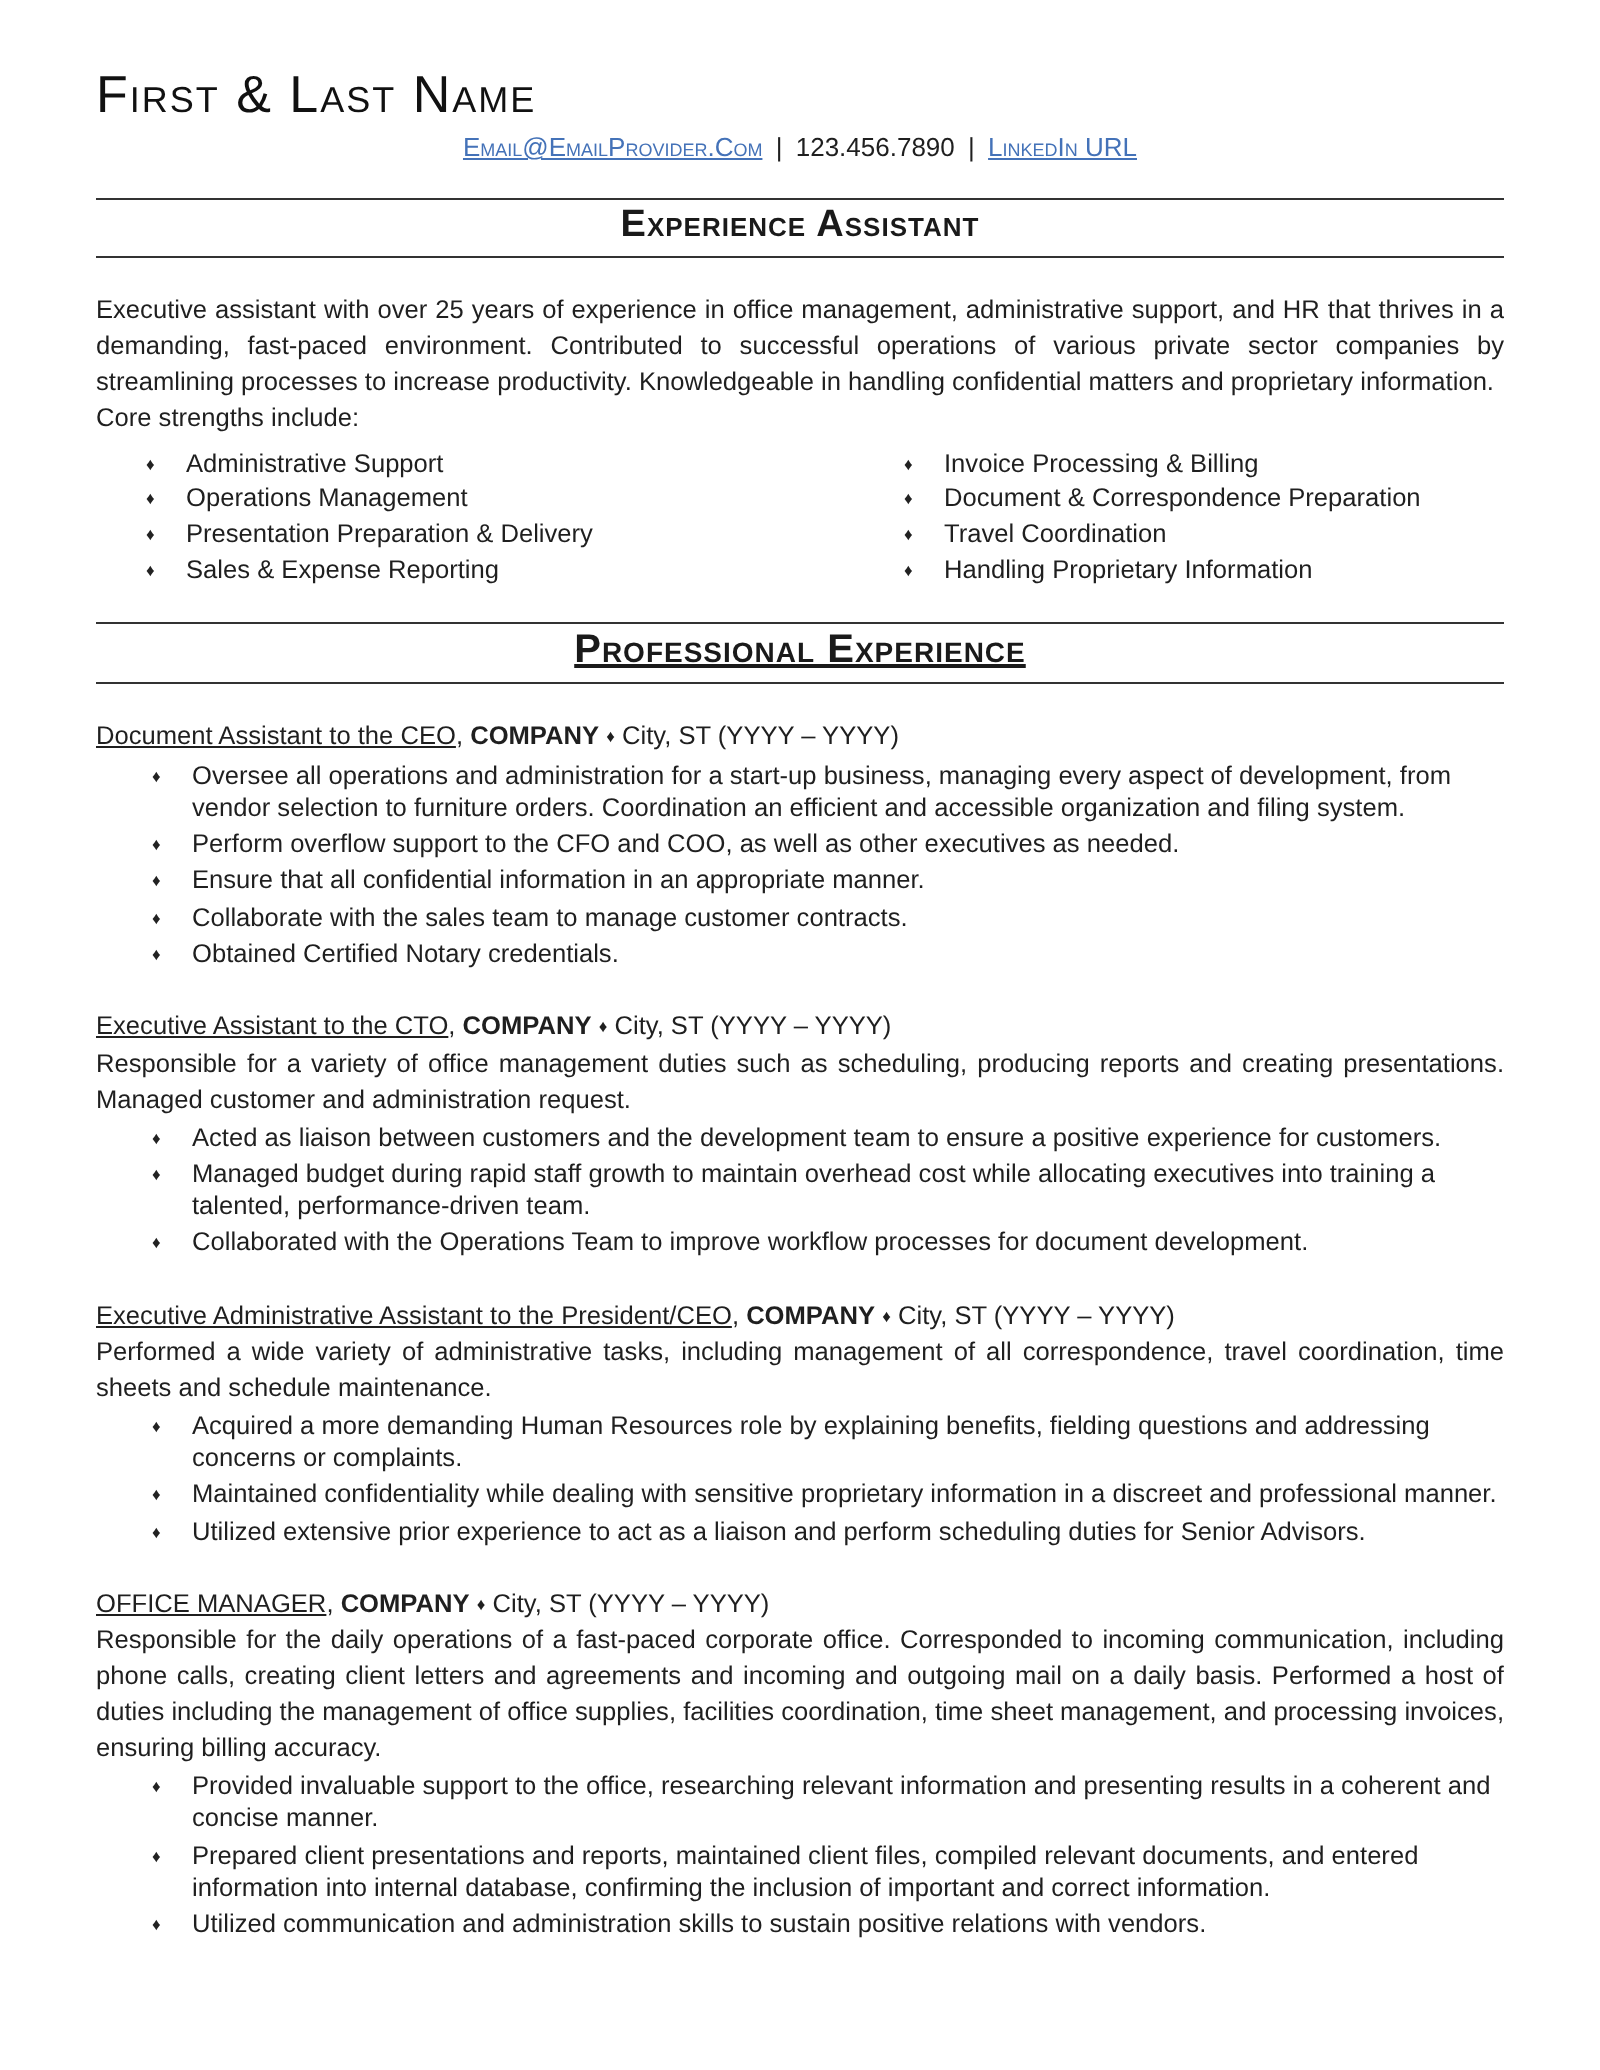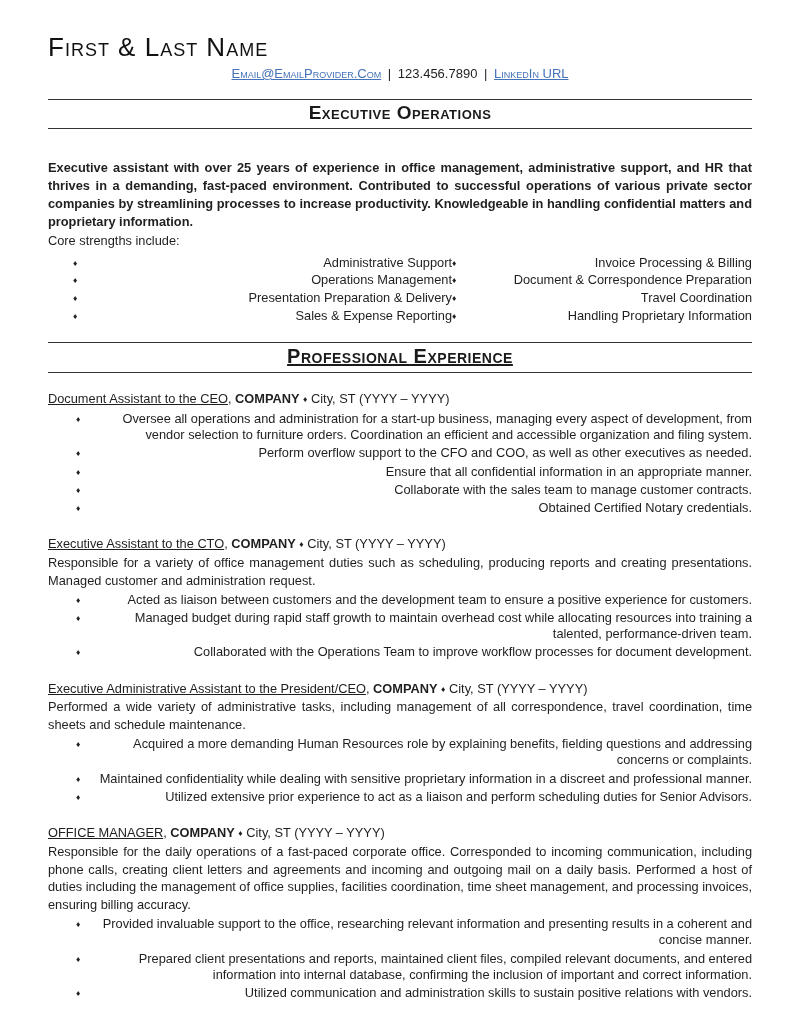--- a/index.html
+++ b/index.html
@@ -43,35 +43,34 @@
     font-variant: small-caps;
     font-weight: 600;
     letter-spacing: 0.5px;
     font-size: 19px;
     color: #1a1a1a;
   }
   .section-bar.small h2 { font-size: 20px; text-decoration: underline; }
 
   
   .summary-text {
-    margin-top: 30px;
+    margin-top: 17px;
     text-align: justify;
     line-height: 1.42;
-    font-weight: bold;
   }
   .strengths-label { font-weight: normal; line-height: 1.42; }
 
   .strength-cols { display: flex; margin-top: 4px; padding-left: 25px; }
   .strength-cols ul { list-style: none; }
   .col-left { width: 379px; }
   .col-right { flex: 1; }
   .strength-cols li { display: flex; line-height: 1.3; margin-top: 1px; }
 
   .marker { flex: 0 0 20px; font-size: 8.5px; padding-top: 3px; color: #222; }
-  .btxt { flex: 1; text-align: right; }
+  .btxt { flex: 1; }
 
   
   .job { margin-top: 19px; }
   .job:first-of-type { margin-top: 17px; }
   .job-heading { line-height: 1.45; }
   .job-title { text-decoration: underline; }
   .job-company { font-weight: bold; }
   .dsep { font-size: 8.5px; vertical-align: 1px; }
   .job-desc { text-align: justify; line-height: 1.4; }
   ul.bullets { list-style: none; padding-left: 28px; margin-top: 1px; }
@@ -87,21 +86,21 @@
     <div class="contact">
       <a href="#">Email@EmailProvider.Com</a>
       <span class="sep">|</span>
       <span>123.456.7890</span>
       <span class="sep">|</span>
       <a href="#">LinkedIn URL</a>
     </div>
   </header>
 
   <div class="section-bar">
-    <h2>Executive Operations</h2>
+    <h2>Experience Assistant</h2>
   </div>
 
   <section>
     <p class="summary-text">Executive assistant with over 25 years of experience in office management, administrative support, and HR that thrives in a demanding, fast-paced environment. Contributed to successful operations of various private sector companies by streamlining processes to increase productivity. Knowledgeable in handling confidential matters and proprietary information.</p>
     <p class="strengths-label">Core strengths include:</p>
     <div class="strength-cols">
       <ul class="col-left">
         <li>
             <span class="marker">♦</span>
             <span class="btxt">Administrative Support</span>
@@ -175,21 +174,21 @@
     <article class="job">
       <p class="job-heading"><span class="job-title">Executive Assistant to the CTO</span><span>,</span> <span class="job-company">COMPANY</span> <span class="dsep">♦</span> <span>City, ST (YYYY – YYYY)</span></p>
       <p class="job-desc">Responsible for a variety of office management duties such as scheduling, producing reports and creating presentations. Managed customer and administration request.</p>
       <ul class="bullets">
         <li>
             <span class="marker">♦</span>
             <span class="btxt">Acted as liaison between customers and the development team to ensure a positive experience for customers.</span>
           </li>
         <li>
             <span class="marker">♦</span>
-            <span class="btxt">Managed budget during rapid staff growth to maintain overhead cost while allocating resources into training a talented, performance-driven team.</span>
+            <span class="btxt">Managed budget during rapid staff growth to maintain overhead cost while allocating executives into training a talented, performance-driven team.</span>
           </li>
         <li>
             <span class="marker">♦</span>
             <span class="btxt">Collaborated with the Operations Team to improve workflow processes for document development.</span>
           </li>
       </ul>
     </article>
 
     <article class="job">
       <p class="job-heading"><span class="job-title">Executive Administrative Assistant to the President/CEO</span><span>,</span> <span class="job-company">COMPANY</span> <span class="dsep">♦</span> <span>City, ST (YYYY – YYYY)</span></p>

